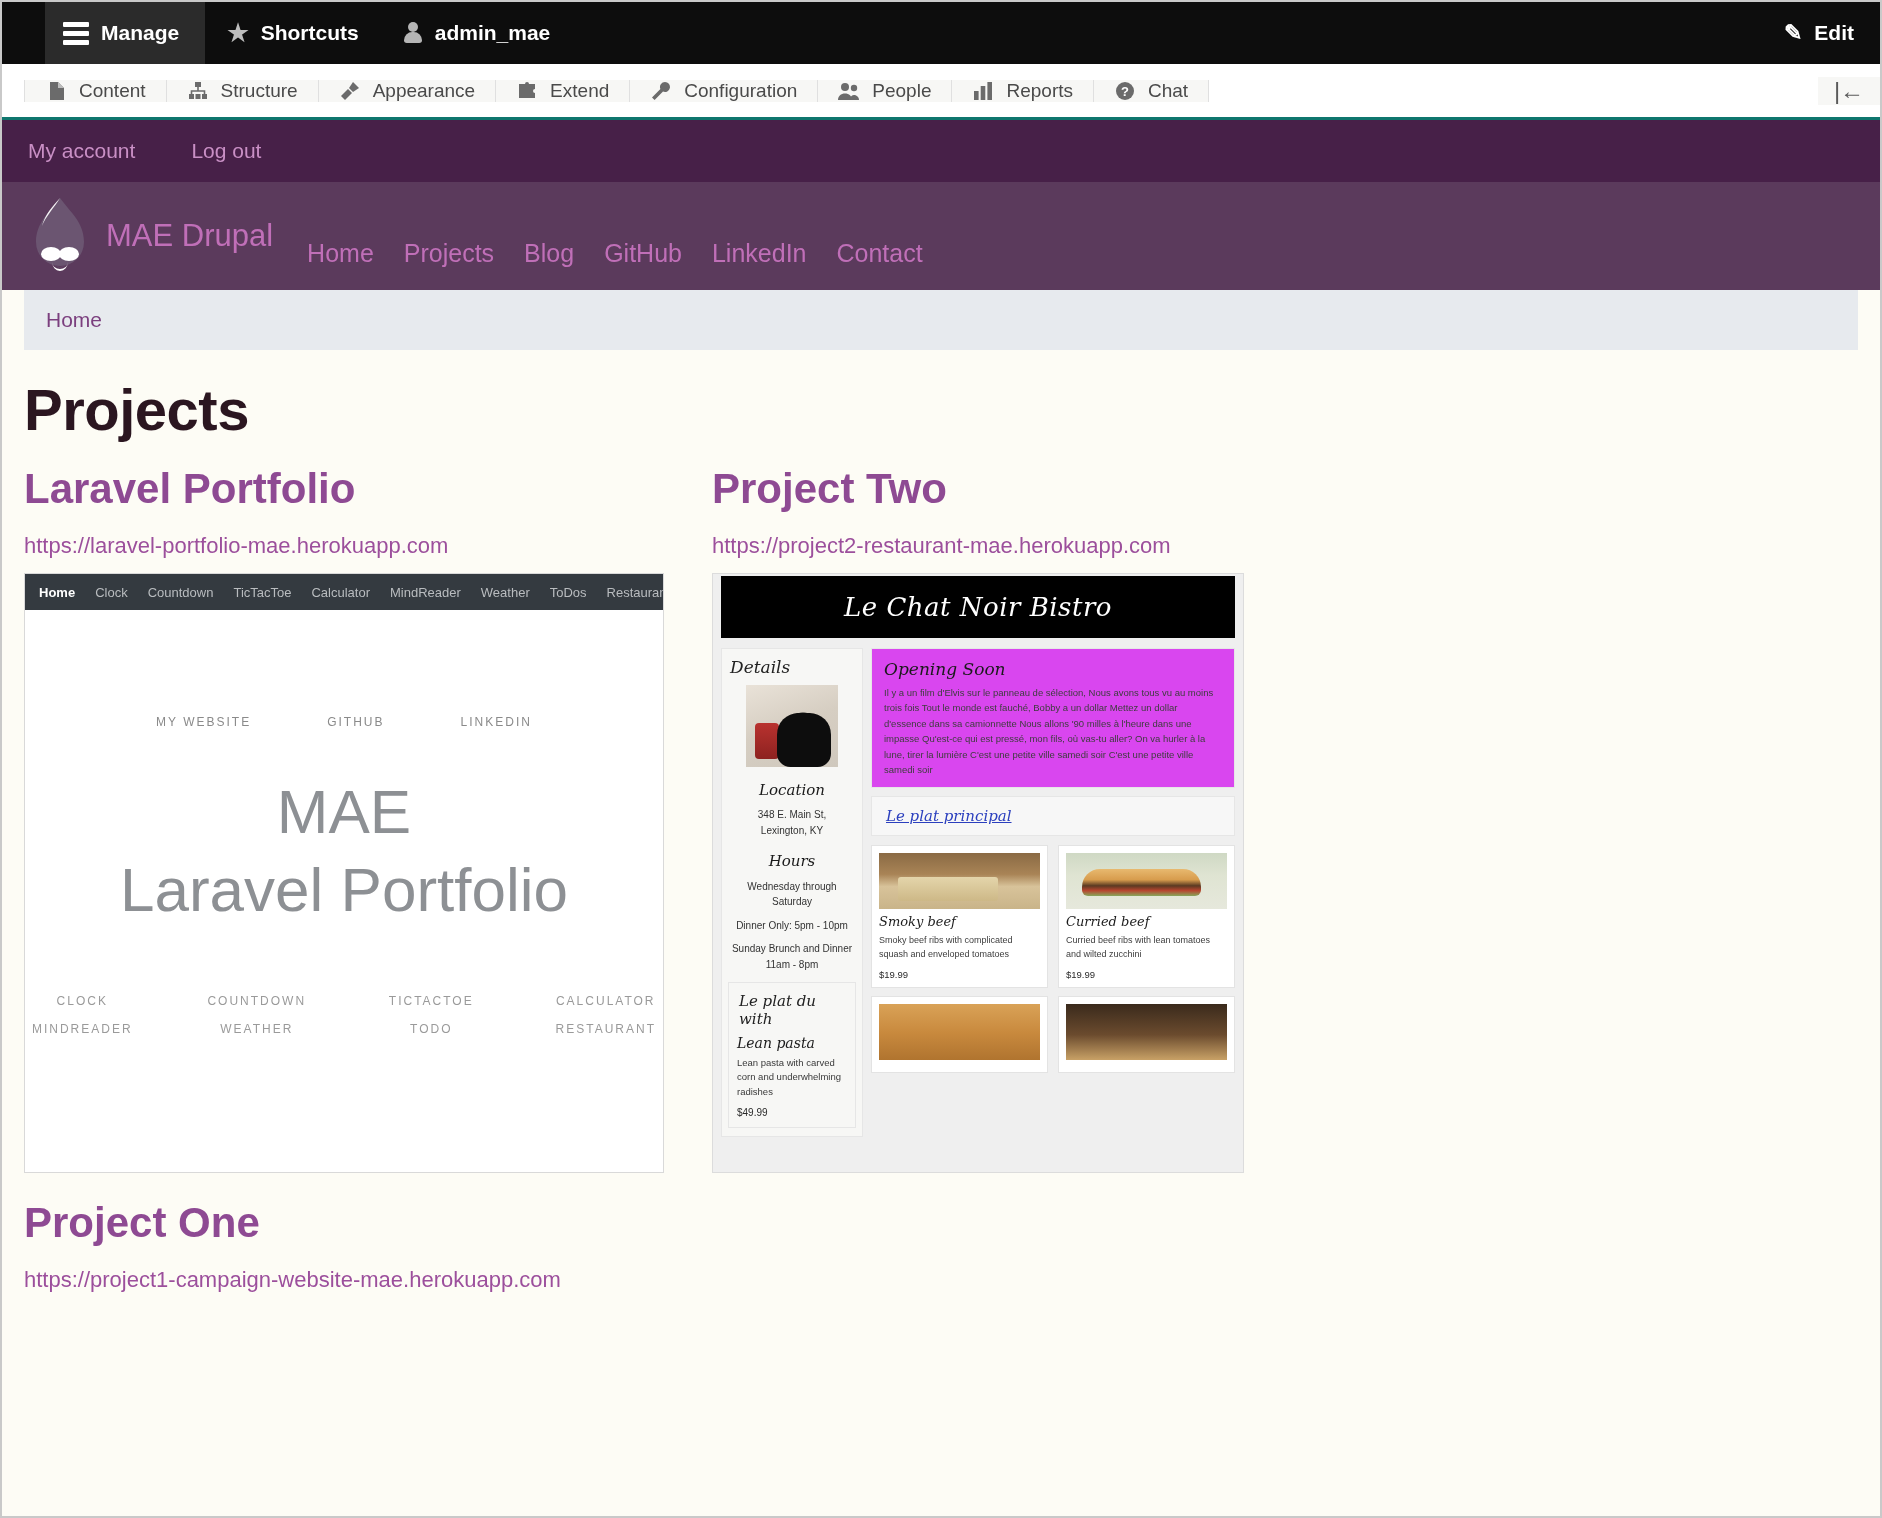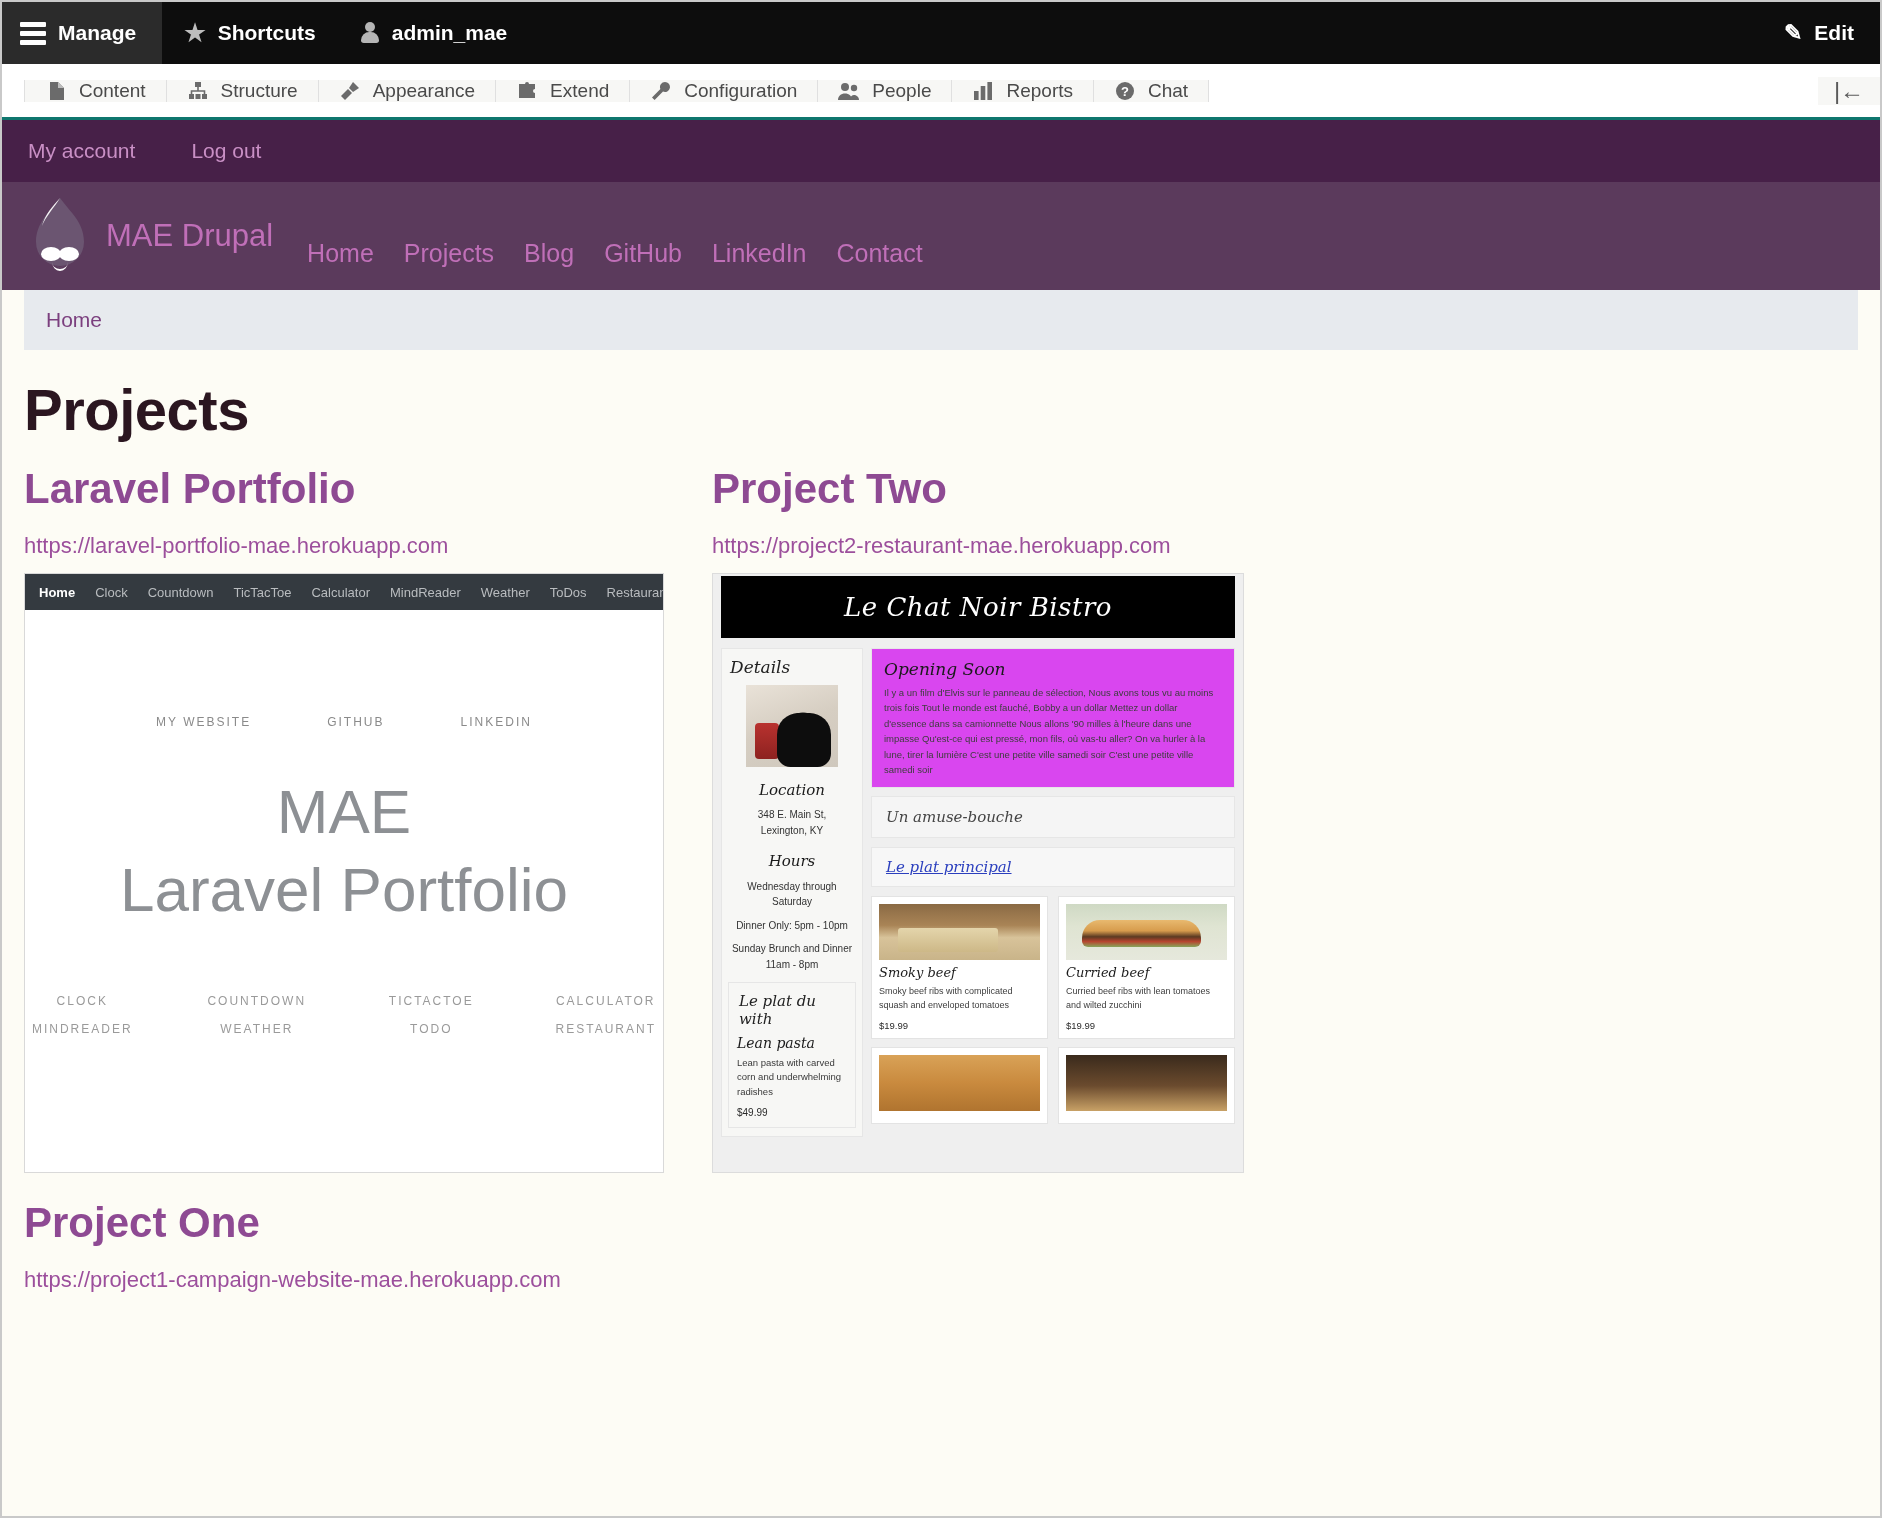--- a/index.html
+++ b/index.html
@@ -14,21 +14,21 @@
     width: 1882px; height: 1518px;
     border: 2px solid #c9c9c9;
     background: #fdfcf5;
     position: relative;
     overflow: hidden;
   }
 
   
   .admin-bar {
     height: 62px; background: #0d0d0d; display: flex; align-items: stretch;
-    color: #fff; position: relative;
+    color: #fff; position: relative; padding-left: 43px;
   }
   .admin-bar-item {
     display: flex; align-items: center; gap: 12px;
     padding: 0 22px; font-size: 21px; font-weight: bold;
     color: #fff;
   }
   .admin-bar-item.manage { background: #2b2b2b; padding-left: 18px; padding-right: 26px; }
   .hamburger { display: inline-flex; flex-direction: column; gap: 4px; width: 26px; }
   .hamburger span { display: block; height: 5px; background: #fff; border-radius: 1px; }
   .star-icon { font-size: 24px; color: #bdbdbd; line-height: 1; }
@@ -474,23 +474,20 @@
                 <div class="dish-desc">Lean pasta with carved corn and underwhelming radishes</div>
                 <div class="dish-price">$49.99</div>
               </div>
             </div>
 
             <div class="resto-main">
               <div class="panel panel-opening">
                 <div class="op-title">Opening Soon</div>
                 <p>Il y a un film d'Elvis sur le panneau de sélection, Nous avons tous vu au moins trois fois Tout le monde est fauché, Bobby a un dollar Mettez un dollar d'essence dans sa camionnette Nous allons '90 milles à l'heure dans une impasse Qu'est-ce qui est pressé, mon fils, où vas-tu aller? On va hurler à la lune, tirer la lumière C'est une petite ville samedi soir C'est une petite ville samedi soir</p>
               </div>
-              <div class="amuse">
-                <span>Un amuse-bouche</span>
-              </div>
               <div class="principal">
                 <a href="#">Le plat principal</a>
               </div>
               <div class="dish-grid">
                 <div class="dish-card">
                   <div class="dish-img smoky"></div>
                   <div class="dn">Smoky beef</div>
                   <div class="dd">Smoky beef ribs with complicated squash and enveloped tomatoes</div>
                   <div class="dp">$19.99</div>
                 </div>

